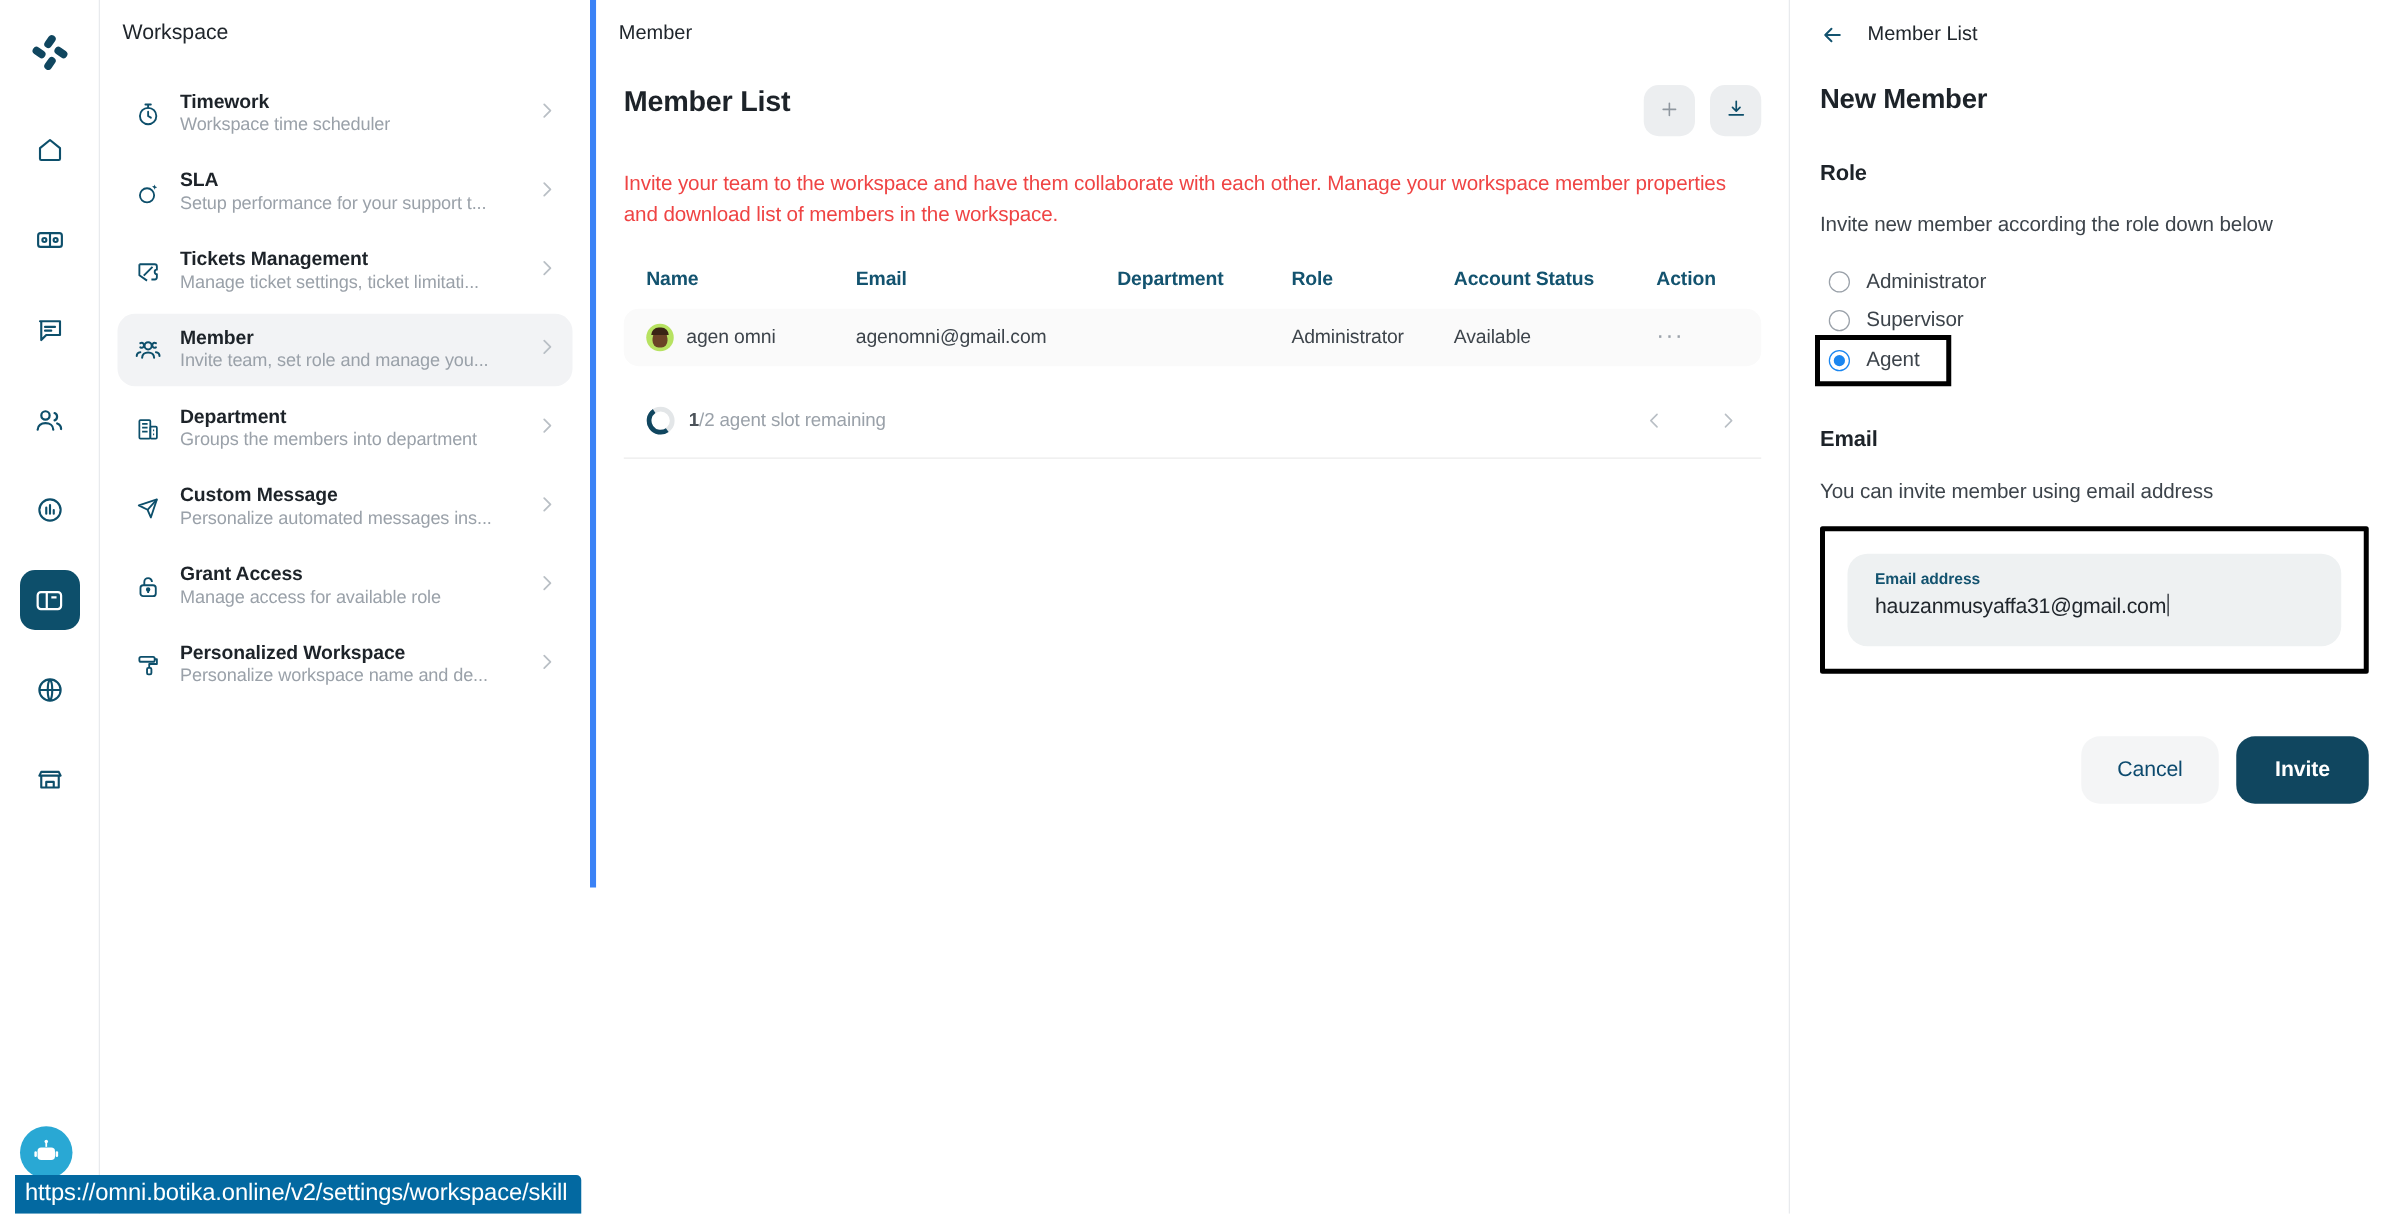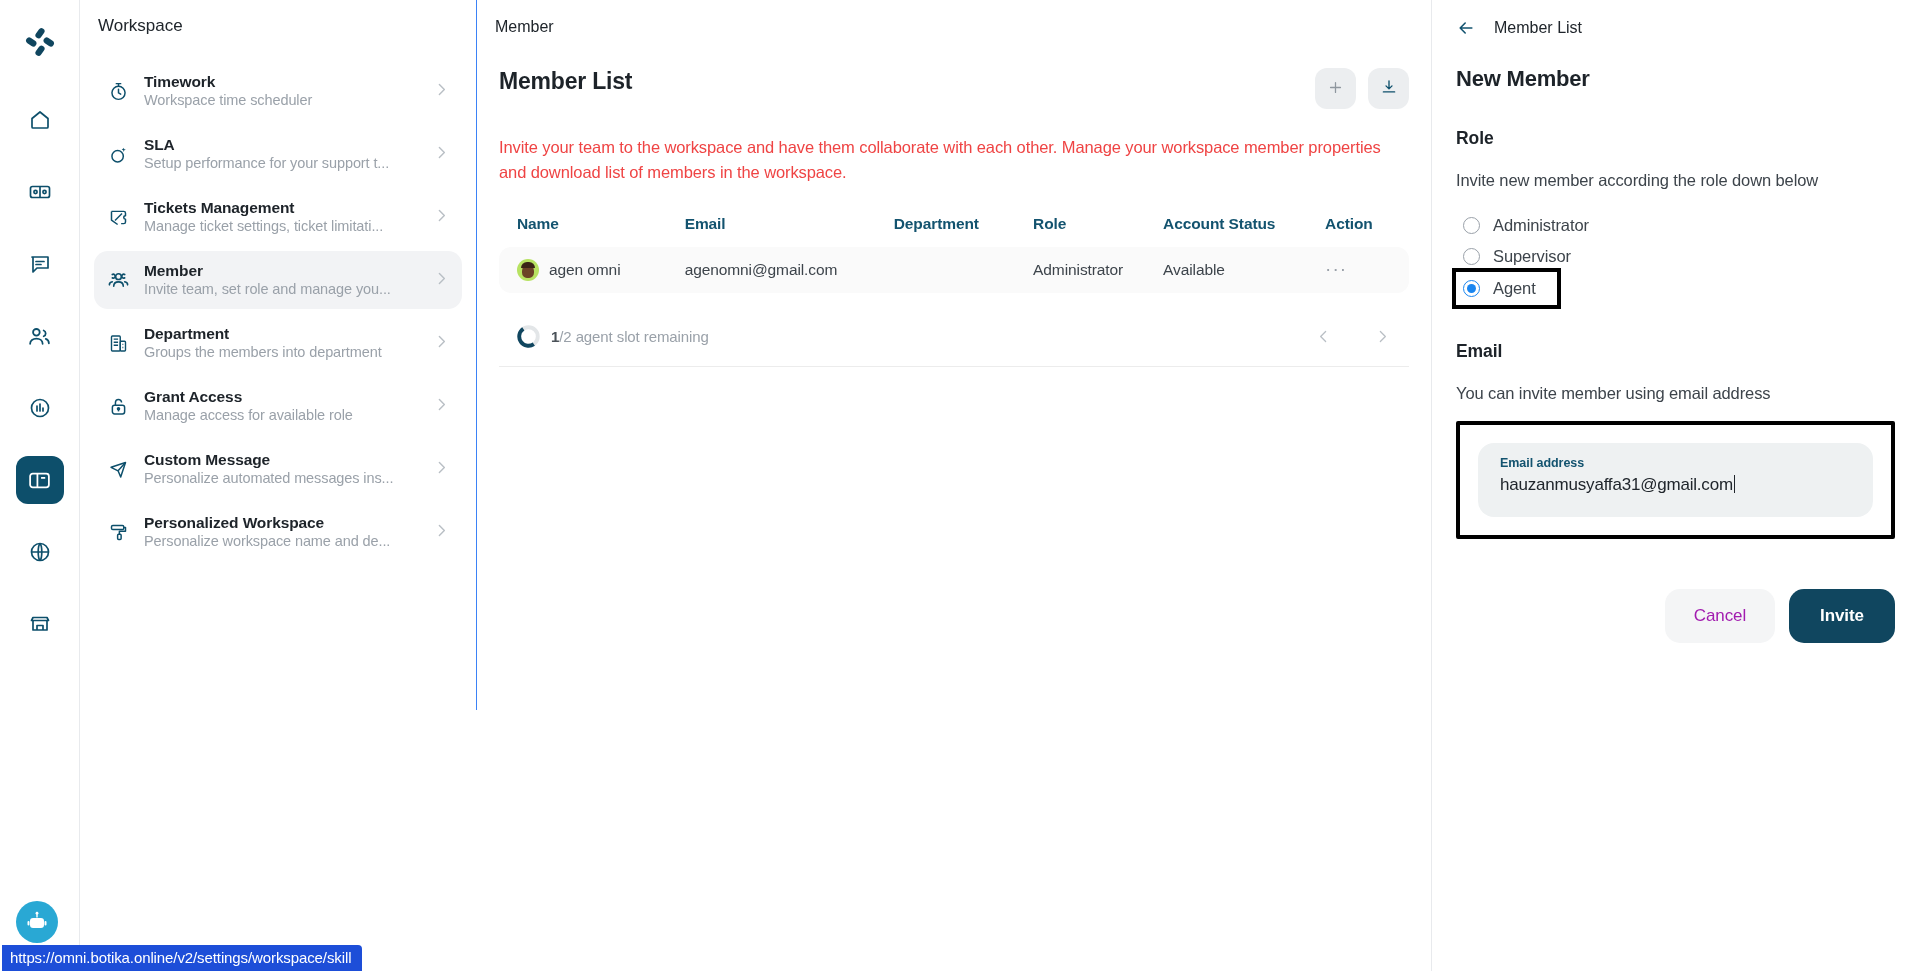--- a/index.html
+++ b/index.html
@@ -32,21 +32,21 @@
     position: absolute; bottom: 28px; left: 16px;
     width: 42px; height: 42px; border-radius: 50%;
     background: #29a8d4; display: flex; align-items: center; justify-content: center;
     cursor: pointer;
   }
 
   
   .wsnav {
     width: 397px; height: 710px;
     background: #ffffff;
-    border-right: 1px solid #3b82f6;
+    border-right: 5px solid #3b82f6;
     flex: none;
     padding: 0;
   }
   .wsnav-title {
     font-size: 17px; color: #20262c; font-weight: 400;
     padding: 16px 0 0 18px;
   }
   .wsnav-list { padding: 26px 14px 0 14px; }
   .ws-item {
     display: flex; align-items: center; gap: 14px;
@@ -163,28 +163,28 @@
   .email-field {
     background: #eef1f2; border-radius: 16px; padding: 13px 22px 15px 22px;
     height: 74px;
   }
   .email-lbl { font-size: 12.5px; color: #13536f; font-weight: 600; letter-spacing: -0.05px; }
   .email-val { font-size: 17px; color: #20262c; margin-top: 5px; letter-spacing: -0.2px; position: relative; display: inline-block; }
   .caret { display: inline-block; width: 1.5px; height: 18px; background: #20262c; vertical-align: -3px; margin-left: 1px; }
 
   .dr-btns { display: flex; justify-content: flex-end; gap: 14px; margin-top: 50px; }
   .btn { border: none; border-radius: 15px; cursor: pointer; font-family: inherit; letter-spacing: -0.1px; }
-  .btn-cancel { background: #f4f5f6; color: #a21caf; font-size: 17px; width: 110px; height: 54px; }
+  .btn-cancel { background: #f4f5f6; color: #0c4a6e; font-size: 17px; width: 110px; height: 54px; }
   .btn-invite { background: #10465f; color: #ffffff; font-size: 17px; font-weight: 600; width: 106px; height: 54px; }
 
   
   .statusbar {
-    position: absolute; left: 2px; bottom: 0;
-    background: #1d4ed8; color: #ffffff;
-    font-size: 15px; padding: 4px 11px 5px 8px;
+    position: absolute; left: 12px; bottom: 0;
+    background: #0369a1; color: #ffffff;
+    font-size: 19px; padding: 4px 11px 5px 8px;
     border-top-right-radius: 4px;
     letter-spacing: -0.1px;
     z-index: 50;
   }
 </style>
 </head>
 <body>
 
 <div class="app">
 
@@ -346,45 +346,45 @@
           <span class="ws-desc" style="display:block">Groups the members into department</span>
         </span>
         <span class="ws-chev"><svg width="17" height="17" viewBox="0 0 24 24" fill="none" stroke="currentColor" stroke-width="2" stroke-linecap="round" stroke-linejoin="round">
               <path d="M9 5l7 7-7 7"></path>
             </svg></span>
       </div>
 
       <div class="ws-item">
         <span class="ws-ico">
           <svg width="21" height="21" viewBox="0 0 24 24" fill="none" stroke="currentColor" stroke-width="1.7" stroke-linejoin="round">
+              <path d="M3.5 9.5 20 4l-5.5 16.5-3-7z"></path>
+              <path d="M11.5 13.5 20 4"></path>
+            </svg>
+        </span>
+        <span class="ws-text">
+          <span class="ws-name" style="display:block">Custom Message</span>
+          <span class="ws-desc" style="display:block">Personalize automated messages ins...</span>
+        </span>
+        <span class="ws-chev"><svg width="17" height="17" viewBox="0 0 24 24" fill="none" stroke="currentColor" stroke-width="2" stroke-linecap="round" stroke-linejoin="round">
+              <path d="M9 5l7 7-7 7"></path>
+            </svg></span>
+      </div>
+
+      <div class="ws-item">
+        <span class="ws-ico">
+          <svg width="21" height="21" viewBox="0 0 24 24" fill="none" stroke="currentColor" stroke-width="1.7" stroke-linejoin="round">
               <rect x="5" y="10.5" width="14" height="10" rx="2.5"></rect>
               <path d="M8.5 10.5V7.5a3.5 3.5 0 0 1 7 0"></path>
               <circle cx="12" cy="14.5" r="1.2" fill="currentColor"></circle>
               <path d="M12 15.6v2"></path>
             </svg>
         </span>
         <span class="ws-text">
           <span class="ws-name" style="display:block">Grant Access</span>
           <span class="ws-desc" style="display:block">Manage access for available role</span>
-        </span>
-        <span class="ws-chev"><svg width="17" height="17" viewBox="0 0 24 24" fill="none" stroke="currentColor" stroke-width="2" stroke-linecap="round" stroke-linejoin="round">
-              <path d="M9 5l7 7-7 7"></path>
-            </svg></span>
-      </div>
-
-      <div class="ws-item">
-        <span class="ws-ico">
-          <svg width="21" height="21" viewBox="0 0 24 24" fill="none" stroke="currentColor" stroke-width="1.7" stroke-linejoin="round">
-              <path d="M3.5 9.5 20 4l-5.5 16.5-3-7z"></path>
-              <path d="M11.5 13.5 20 4"></path>
-            </svg>
-        </span>
-        <span class="ws-text">
-          <span class="ws-name" style="display:block">Custom Message</span>
-          <span class="ws-desc" style="display:block">Personalize automated messages ins...</span>
         </span>
         <span class="ws-chev"><svg width="17" height="17" viewBox="0 0 24 24" fill="none" stroke="currentColor" stroke-width="2" stroke-linecap="round" stroke-linejoin="round">
               <path d="M9 5l7 7-7 7"></path>
             </svg></span>
       </div>
 
       <div class="ws-item">
         <span class="ws-ico">
           <svg width="21" height="21" viewBox="0 0 24 24" fill="none" stroke="currentColor" stroke-width="1.7" stroke-linejoin="round">
               <rect x="4" y="4" width="14" height="4.5" rx="1.5"></rect>

